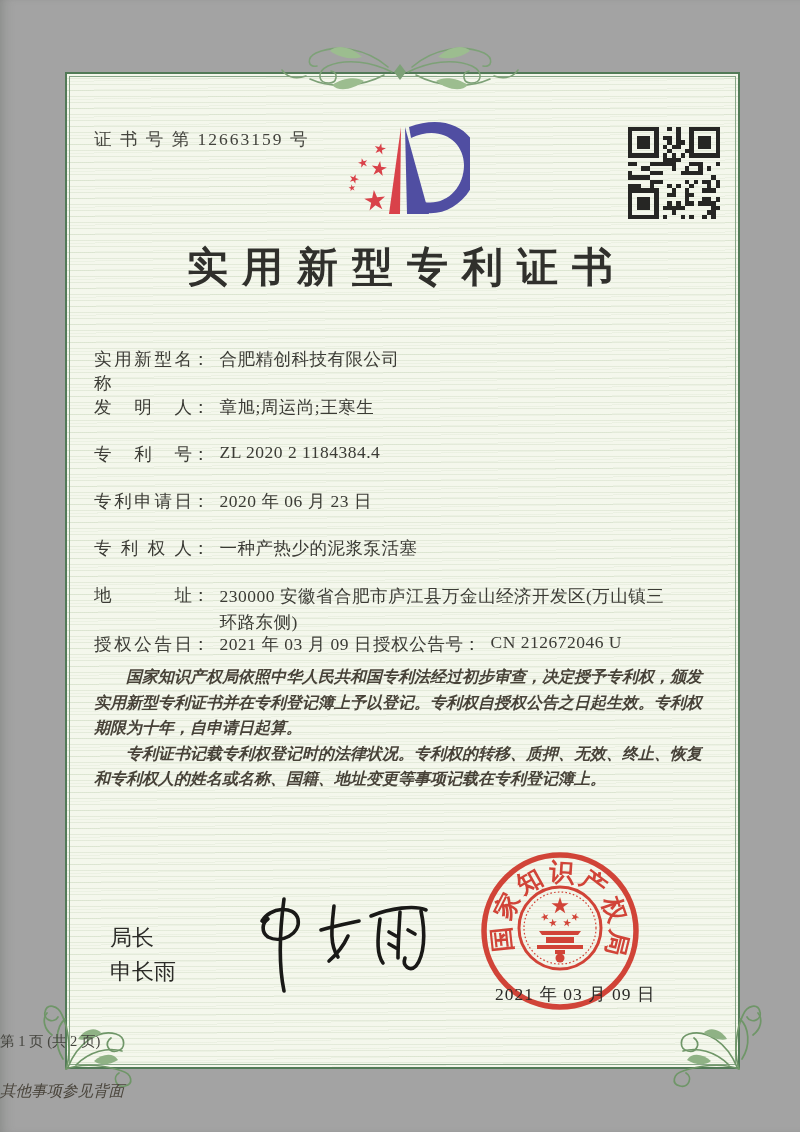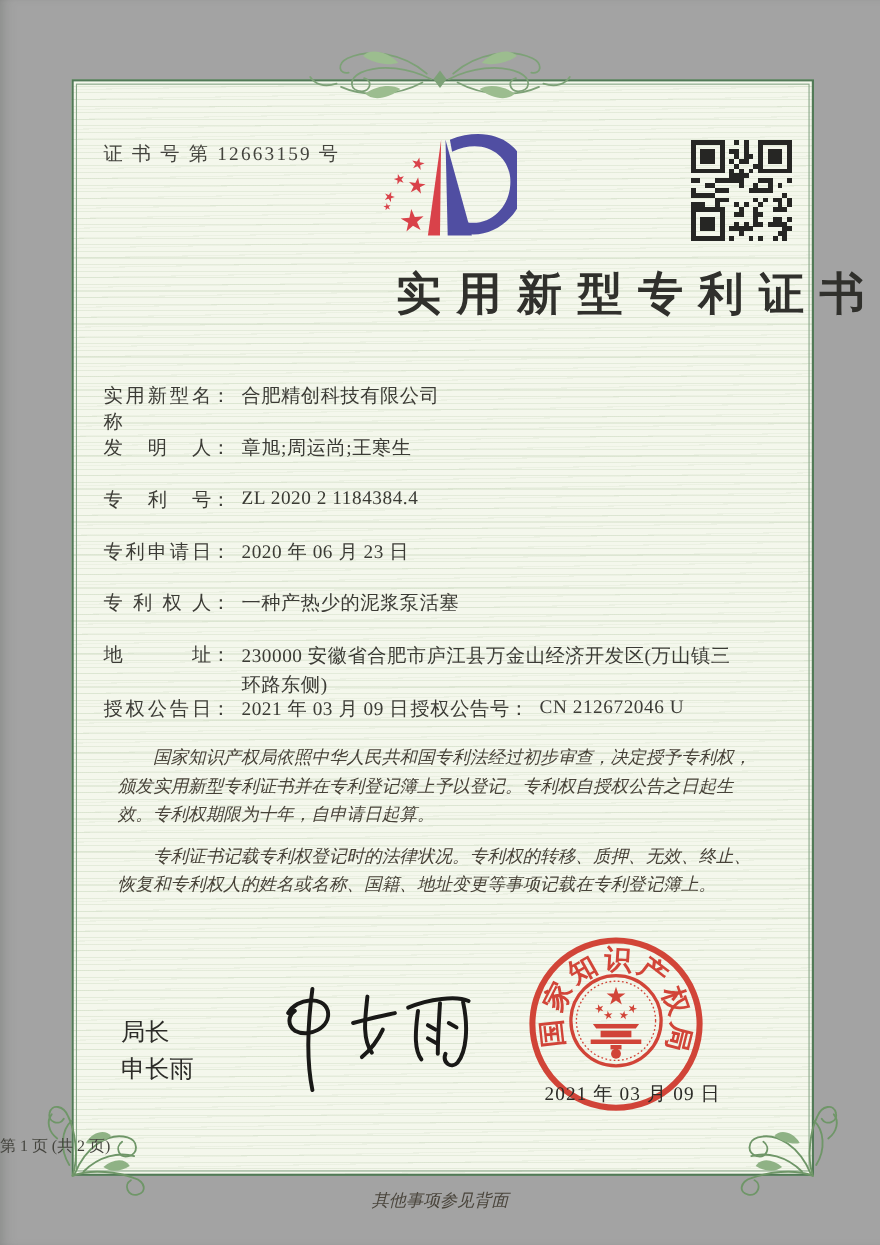--- a/index.html
+++ b/index.html
@@ -26,48 +26,48 @@
   }
   .frame-border-inner{position:absolute;inset:2px;border:1px solid #87a687;}
   .deco{position:absolute;left:0;top:0;width:800px;height:1132px;z-index:3;pointer-events:none;}
   .content{position:absolute;left:0;top:0;width:800px;height:1132px;z-index:4;}
 
   .cert-no{position:absolute;left:94px;top:127px;font-size:17.5px;letter-spacing:2px;color:#43433d;}
   .logo{position:absolute;left:338px;top:120px;}
   .qr{position:absolute;left:628px;top:127px;width:92px;height:92px;}
 
   .title{
-    position:absolute;left:0;top:240px;width:800px;text-align:right;
+    position:absolute;left:0;top:240px;width:800px;text-align:center;
     font-size:41px;font-weight:bold;letter-spacing:14px;text-indent:14px;color:#30302c;
   }
 
   .frow{position:absolute;left:94px;width:630px;font-size:17.5px;color:#3b3b35;}
   .flabel{display:inline-block;width:98px;text-align:justify;text-align-last:justify;-moz-text-align-last:justify;vertical-align:top;}
   .fcolon{display:inline-block;vertical-align:top;margin-right:10px;}
   .fvalue{display:inline-block;vertical-align:top;letter-spacing:.5px;}
   .fvalue.wrap{width:450px;line-height:26px;}
 
   .grant2{position:absolute;left:279px;top:0;}
 
   .body-text{
     position:absolute;left:94px;top:664px;width:614px;
     font-size:16px;line-height:25.5px;color:#474238;
     font-style:italic;
   }
-  .body-text p{margin:13px;text-indent:2em;}
+  .body-text p{margin:0;text-indent:2em;font-weight:bold;}
 
   .director{position:absolute;left:110px;top:921px;font-family:"Liberation Sans","DejaVu Sans",sans-serif;
     font-size:22px;color:#2c2c28;line-height:34px;}
   .sig{position:absolute;left:228px;top:878px;}
 
   .seal-wrap{position:absolute;left:462px;top:833px;}
   .seal-date{position:absolute;left:495px;top:982px;font-size:17.5px;color:#2b2b27;letter-spacing:1px;z-index:5;}
 
   .page-info{position:absolute;left:0;top:1032px;width:800px;font-size:14.5px;color:#45453f;}
-  .back-note{position:absolute;left:0;top:1081px;width:800px;text-align:center;font-size:15.5px;color:#4a453c;font-style:italic;}
+  .back-note{position:absolute;left:0;top:1081px;width:800px;text-align:left;font-size:15.5px;color:#4a453c;font-style:italic;}
 </style>
 </head>
 <body>
 
 <div id="page">
 
   <div class="frame-bg"></div>
   <div class="frame-border">
     <div class="frame-border-inner"></div>
   </div>

